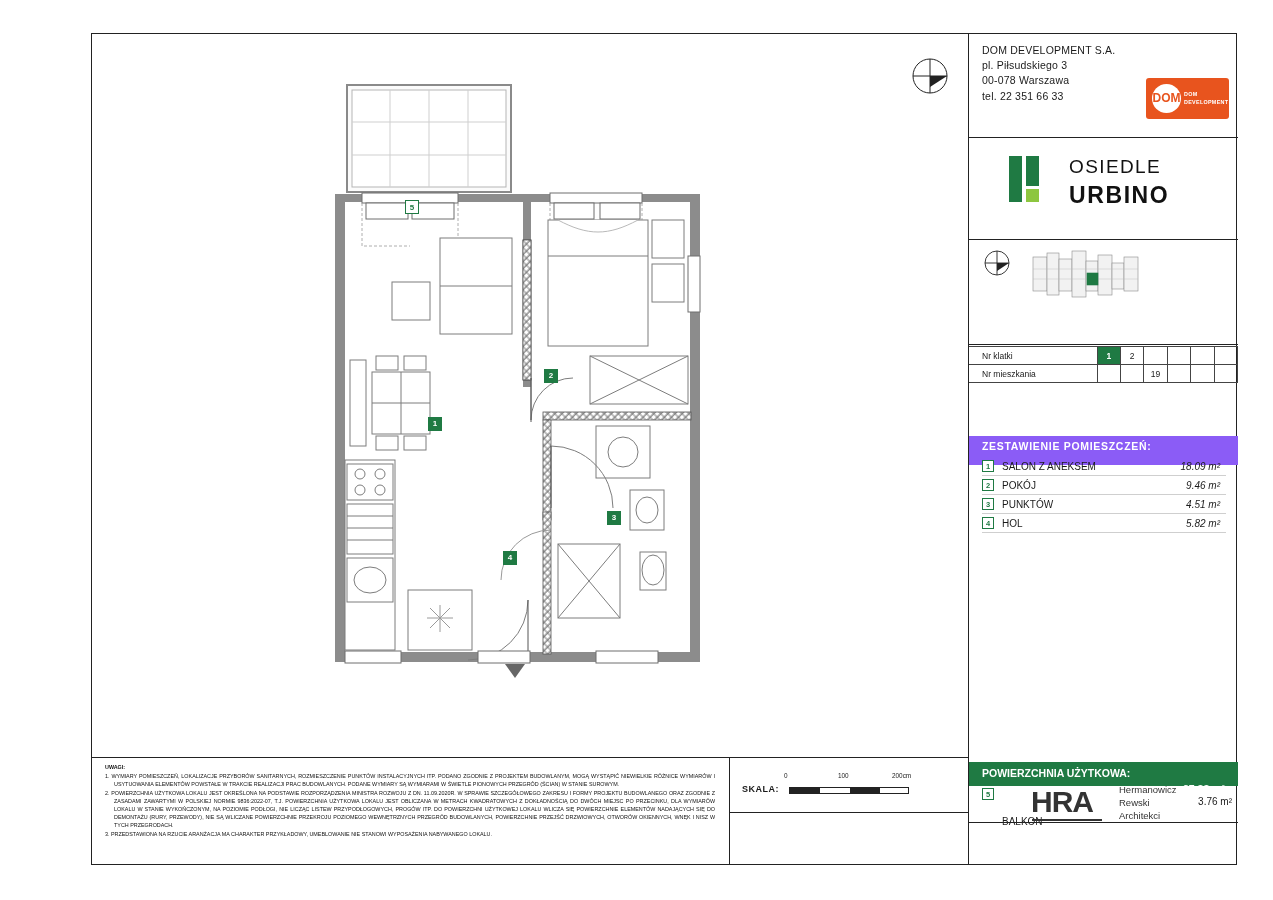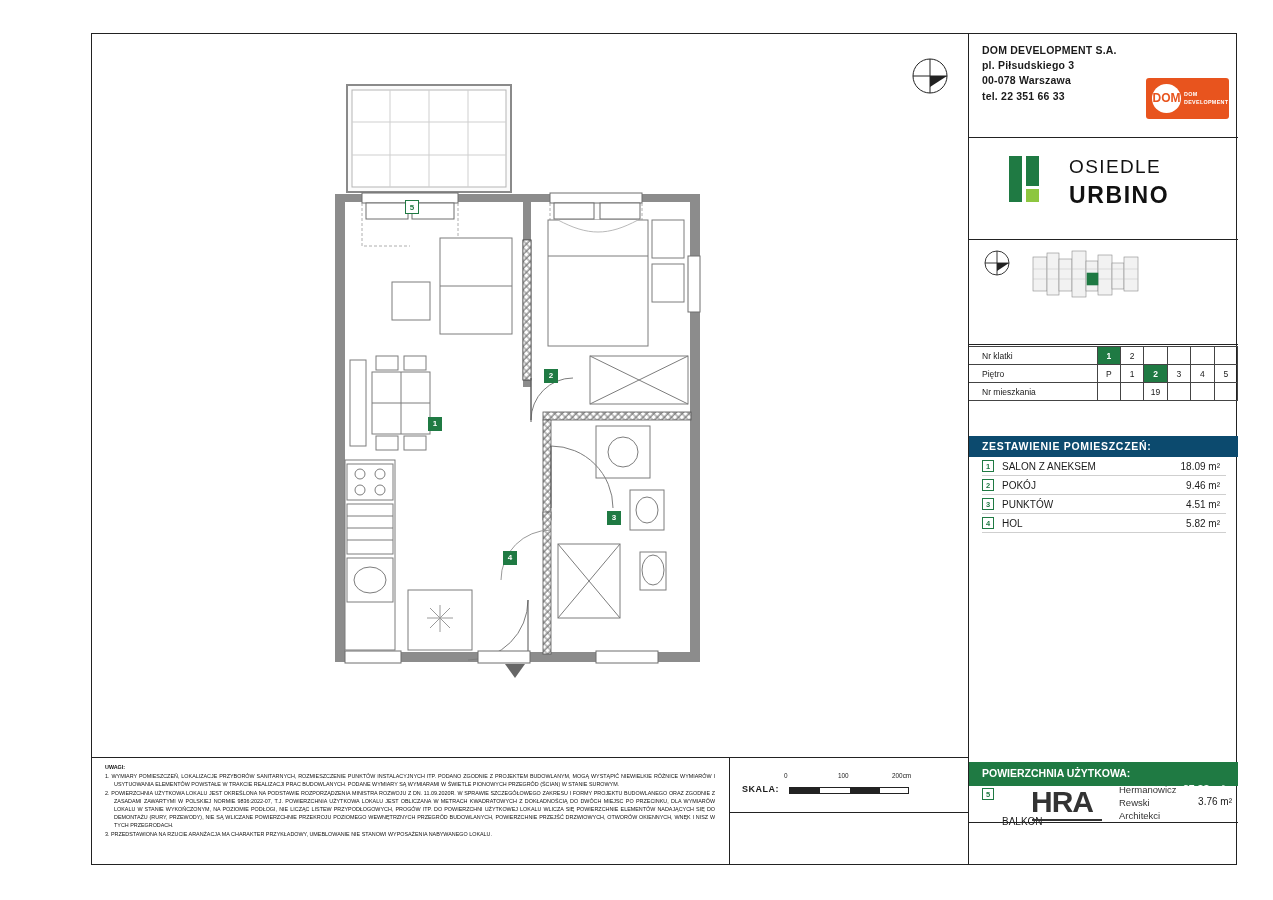--- a/index.html
+++ b/index.html
@@ -30,21 +30,21 @@
     left: 968px; top: 33px;
     width: 269px; height: 832px;
     border-left: 1px solid #222;
   }
   .rc-block { position: absolute; left: 0; width: 269px; }
 
   
   .company {
     top: 0; height: 70px;
     padding: 10px 0 0 13px;
-    font-size: 10.5px; font-weight: bold; line-height: 1.45;
+    font-size: 10.5px; font-weight: normal; line-height: 1.45;
     letter-spacing: 0.2px;
   }
   .logo-dom {
     position: absolute;
     right: 8px; top: 45px;
     width: 83px; height: 41px;
     background: #e8541e;
     border-radius: 3px;
   }
   .logo-dom .circle {
@@ -101,39 +101,39 @@
   .tbl td.lbl {
     text-align: left; padding-left: 13px; width: 104px;
     border-left: none; border-right: 1px solid #444;
     font-size: 8.5px;
   }
   .tbl td.hl { background: #1f7a43; color: #fff; font-weight: bold; }
   .tbl td.cell { width: 19px; }
 
   
   .rooms-head {
-    top: 403px; height: 21px; background: #0c4a6e; color: #fff;
+    top: 403px; height: 29px; background: #8b5cf6; color: #fff;
     font-size: 10.5px; font-weight: bold; letter-spacing: 0.7px;
     padding-left: 13px; line-height: 21px;
   }
   .rooms-list { top: 424px; }
   .room-row {
     position: relative;
     height: 19px; border-bottom: 1px solid #cfcfcf;
     margin-left: 13px; width: 244px;
     font-size: 10px; line-height: 19px;
   }
   .room-row .num {
     position: absolute; left: 0; top: 3px;
     width: 12px; height: 12px; border: 1px solid #1f7a43;
     color: #1f7a43; font-size: 7.5px; font-weight: bold;
     text-align: center; line-height: 11px; background: #fff;
   }
   .room-row .nm { position: absolute; left: 20px; top: 0; }
-  .room-row .ar { position: absolute; right: 6px; top: 0; }
+  .room-row .ar { position: absolute; right: 6px; top: 0; font-style: italic; }
 
   
   .total {
     top: 729px; height: 24px; background: #1f7a43; color: #fff;
     font-size: 10.5px; font-weight: bold; line-height: 22px; text-align: center;
   }
   .total .t1 { position: absolute; left: 13px; }
   .total .t2 { position: absolute; right: 13px; margin-top: 16px; }
   .balcony {
     top: 751px; height: 20px;
@@ -461,29 +461,20 @@
         <tr>
           <td class="lbl">Nr klatki</td>
           <td class="cell hl">1</td>
           <td class="cell">2</td>
           <td class="cell"></td>
           <td class="cell"></td>
           <td class="cell"></td>
           <td class="cell"></td>
         </tr>
         <tr>
-          <td class="lbl">Piętro</td>
-          <td class="cell">P</td>
-          <td class="cell">1</td>
-          <td class="cell hl">2</td>
-          <td class="cell">3</td>
-          <td class="cell">4</td>
-          <td class="cell">5</td>
-        </tr>
-        <tr>
           <td class="lbl">Nr mieszkania</td>
           <td class="cell"></td>
           <td class="cell"></td>
           <td class="cell">19</td>
           <td class="cell"></td>
           <td class="cell"></td>
           <td class="cell"></td>
         </tr>
       </tbody>
         </table>

